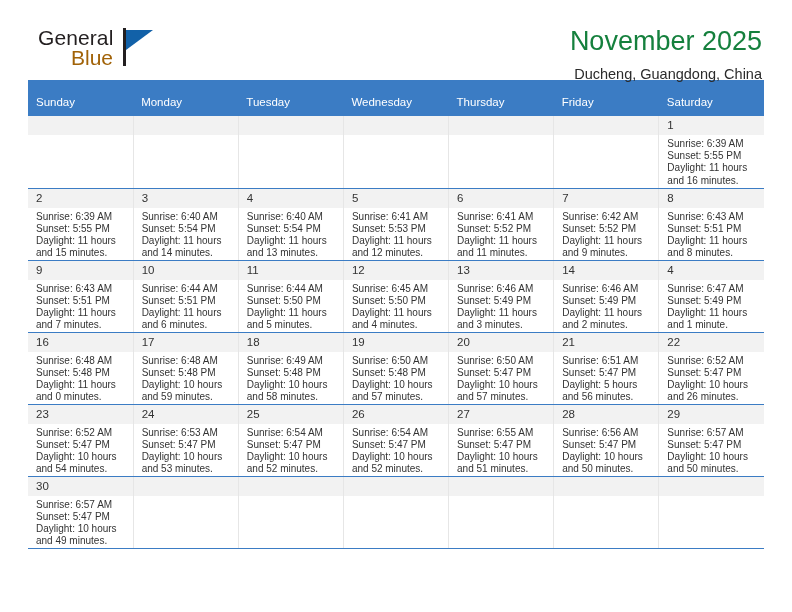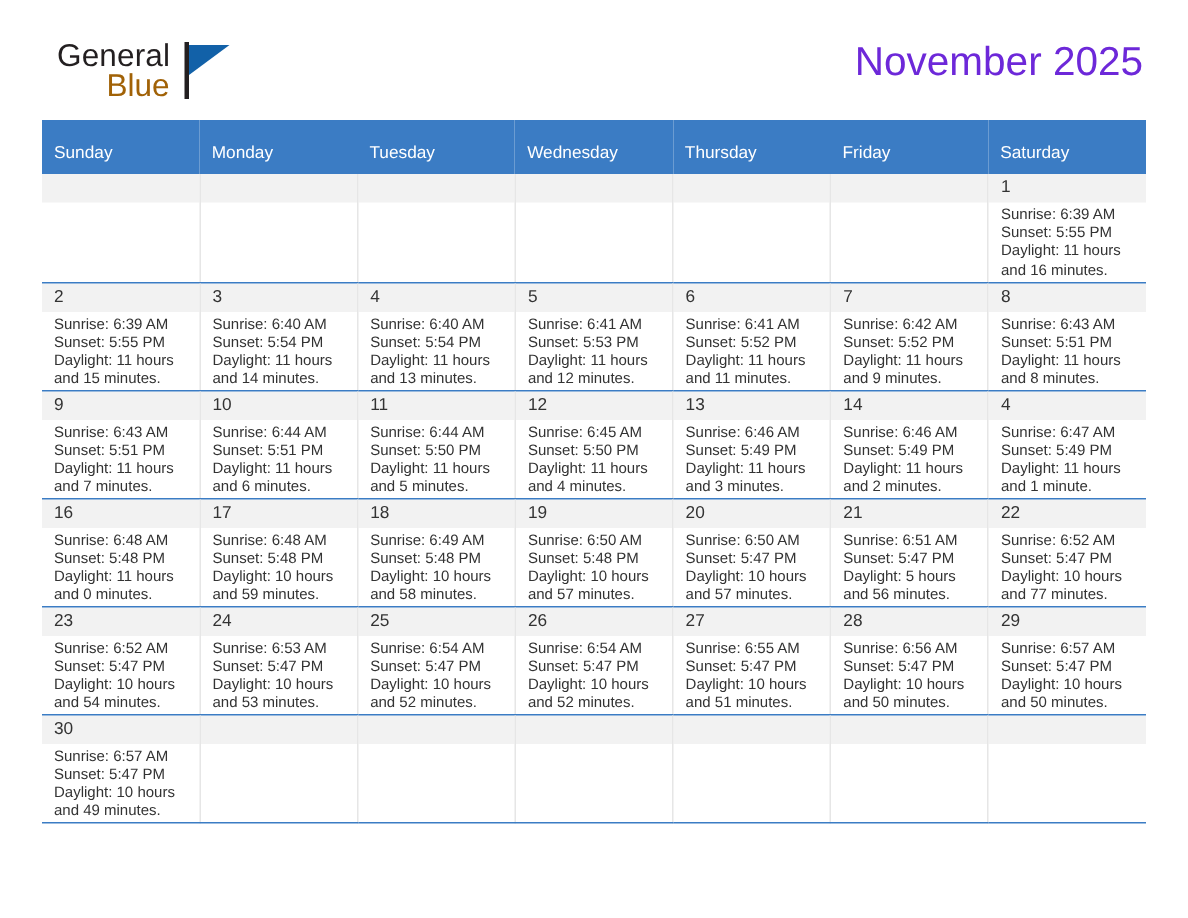--- a/index.html
+++ b/index.html
@@ -78,21 +78,21 @@
     background: #231f20;
   }
 
   .titleblock {
     text-align: right;
     padding-right: 2px;
   }
   .cal-title {
     font-size: 27px;
     font-weight: normal;
-    color: #6d28d9;
+    color: #15803d;
     line-height: 31px;
     white-space: nowrap;
   }
   .cal-subtitle {
     font-size: 14.5px;
     color: #2b2b2b;
     line-height: 20px;
     margin-top: 7px;
     white-space: nowrap;
   }
@@ -156,20 +156,21 @@
       <span class="brand-general">General</span>
       <span class="brand-blue">Blue</span>
       <span class="brand-flag">
         <span class="pole"></span>
         <span class="tri"></span>
       </span>
     </div>
 
     <div class="titleblock">
       <div class="cal-title">November 2025</div>
+      <div class="cal-subtitle">Ducheng, Guangdong, China</div>
     </div>
 
   </div>
 
   <table class="calendar">
     <thead>
       <tr>
         <th>Sunday</th>
         <th>Monday</th>
         <th>Tuesday</th>
@@ -371,21 +372,21 @@
               <div>Sunrise: 6:51 AM</div>
               <div>Sunset: 5:47 PM</div>
               <div class="wrap">Daylight: 5 hours and 56 minutes.</div>
             </div>
           </td>
           <td>
             <div class="daynum">22</div>
             <div class="lines">
               <div>Sunrise: 6:52 AM</div>
               <div>Sunset: 5:47 PM</div>
-              <div class="wrap">Daylight: 10 hours and 77 minutes.</div>
+              <div class="wrap">Daylight: 10 hours and 26 minutes.</div>
             </div>
           </td>
         </tr>
         <tr class="week-5">
           <td>
             <div class="daynum">23</div>
             <div class="lines">
               <div>Sunrise: 6:52 AM</div>
               <div>Sunset: 5:47 PM</div>
               <div class="wrap">Daylight: 10 hours and 54 minutes.</div>

